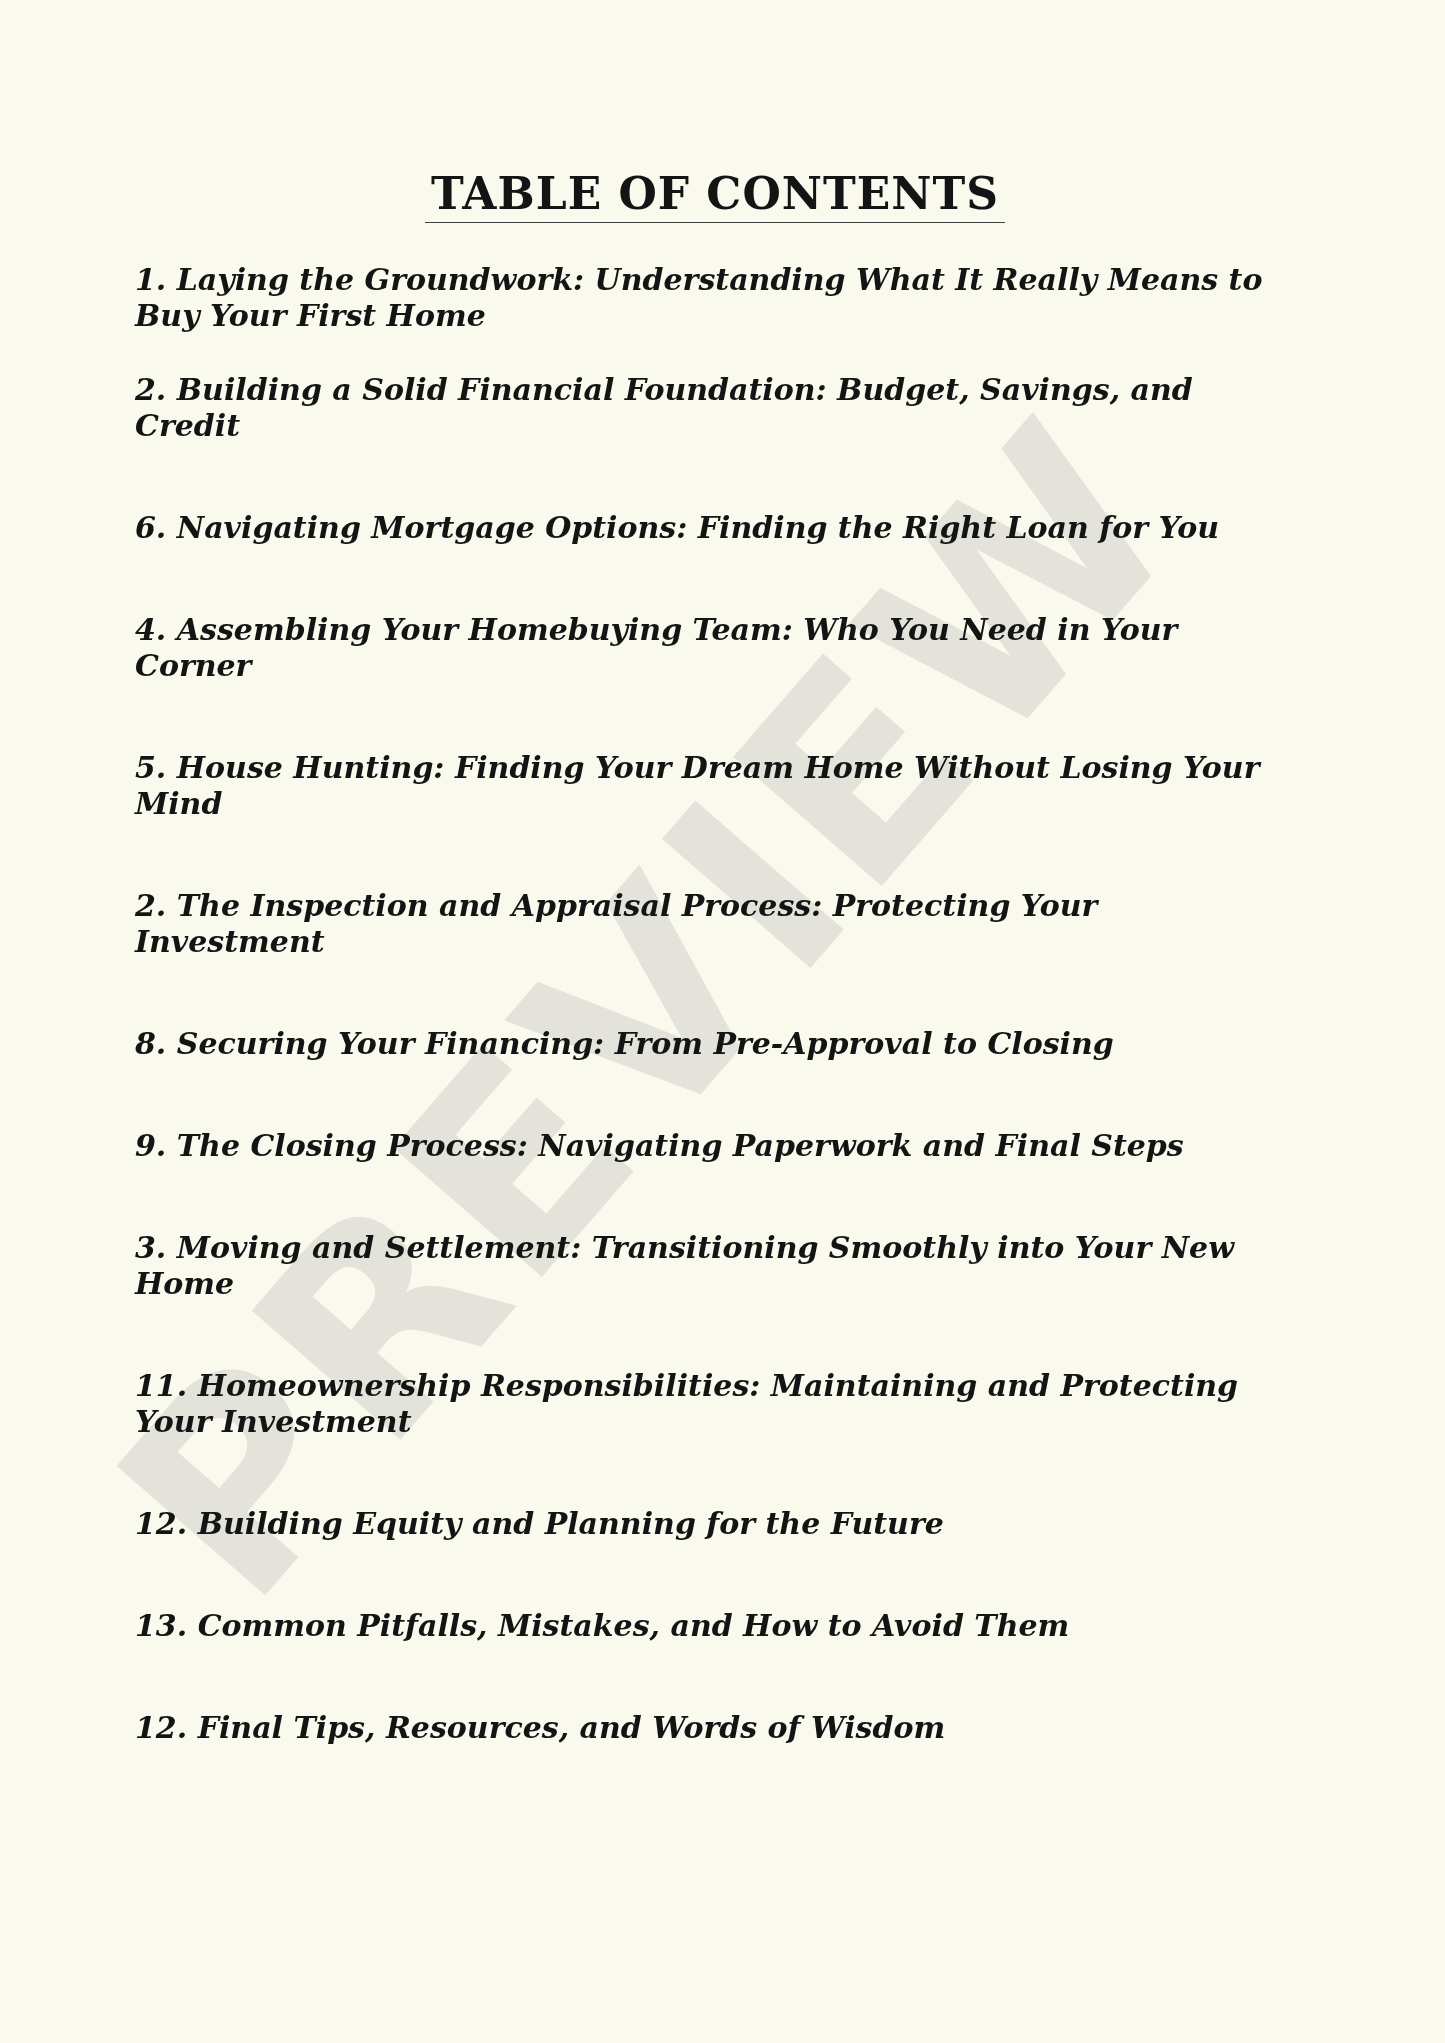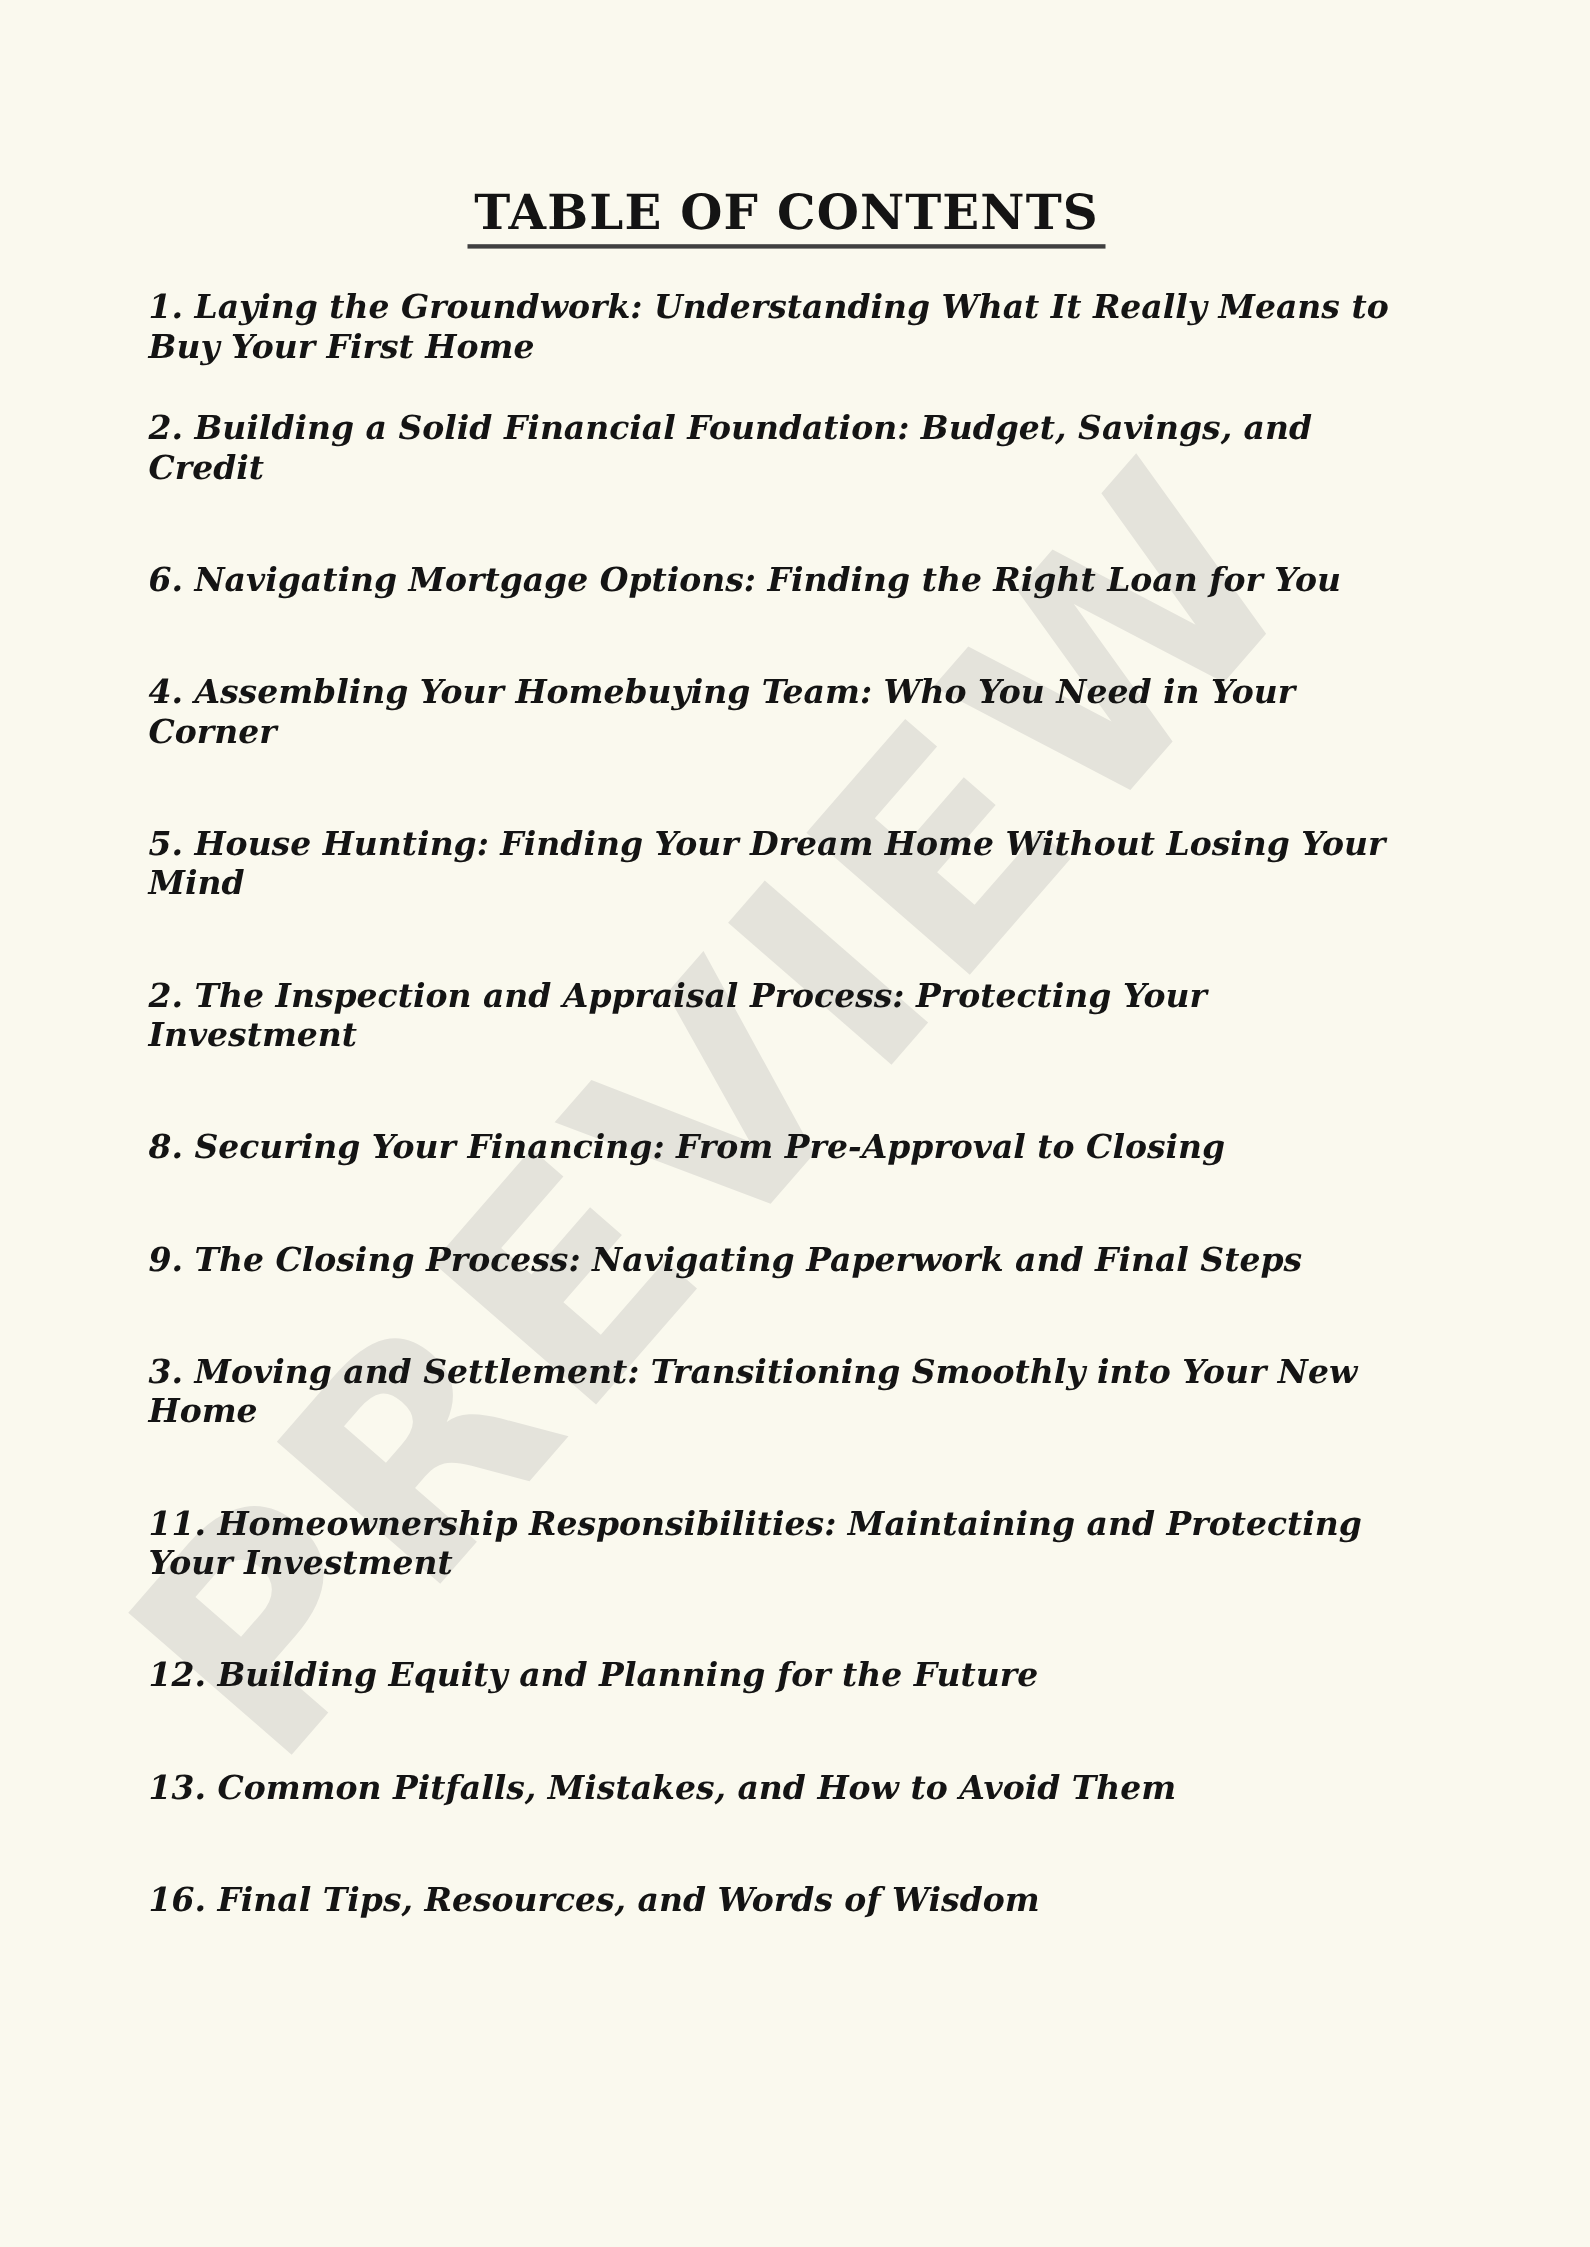--- a/index.html
+++ b/index.html
@@ -43,21 +43,21 @@
   .title {
     margin: 170px 0 0 0;
     text-align: center;
     font-weight: bold;
     font-size: 44px;
     line-height: 1.1;
     letter-spacing: 1px;
     color: #141414;
   }
   .title-text {
-    border-bottom: 4px solid #404040;
+    border-bottom: 1px solid #404040;
     padding: 0 6px 3px 6px;
   }
   .toc {
     max-width: 1160px;
   }
   .entry {
     margin: 66px 0 0 0;
     font-style: italic;
     font-weight: bold;
     font-size: 30px;
@@ -88,17 +88,17 @@
       <p class="entry">6. Navigating Mortgage Options: Finding the Right Loan for You</p>
       <p class="entry">4. Assembling Your Homebuying Team: Who You Need in Your Corner</p>
       <p class="entry">5. House Hunting: Finding Your Dream Home Without Losing Your Mind</p>
       <p class="entry">2. The Inspection and Appraisal Process: Protecting Your Investment</p>
       <p class="entry">8. Securing Your Financing: From Pre-Approval to Closing</p>
       <p class="entry">9. The Closing Process: Navigating Paperwork and Final Steps</p>
       <p class="entry">3. Moving and Settlement: Transitioning Smoothly into Your New Home</p>
       <p class="entry">11. Homeownership Responsibilities: Maintaining and Protecting Your Investment</p>
       <p class="entry">12. Building Equity and Planning for the Future</p>
       <p class="entry">13. Common Pitfalls, Mistakes, and How to Avoid Them</p>
-      <p class="entry">16. Final Tips, Resources, and Words of Wisdom</p>
+      <p class="entry">12. Final Tips, Resources, and Words of Wisdom</p>
     </div>
 
   </div>
 </div>
 
 </body></html>

